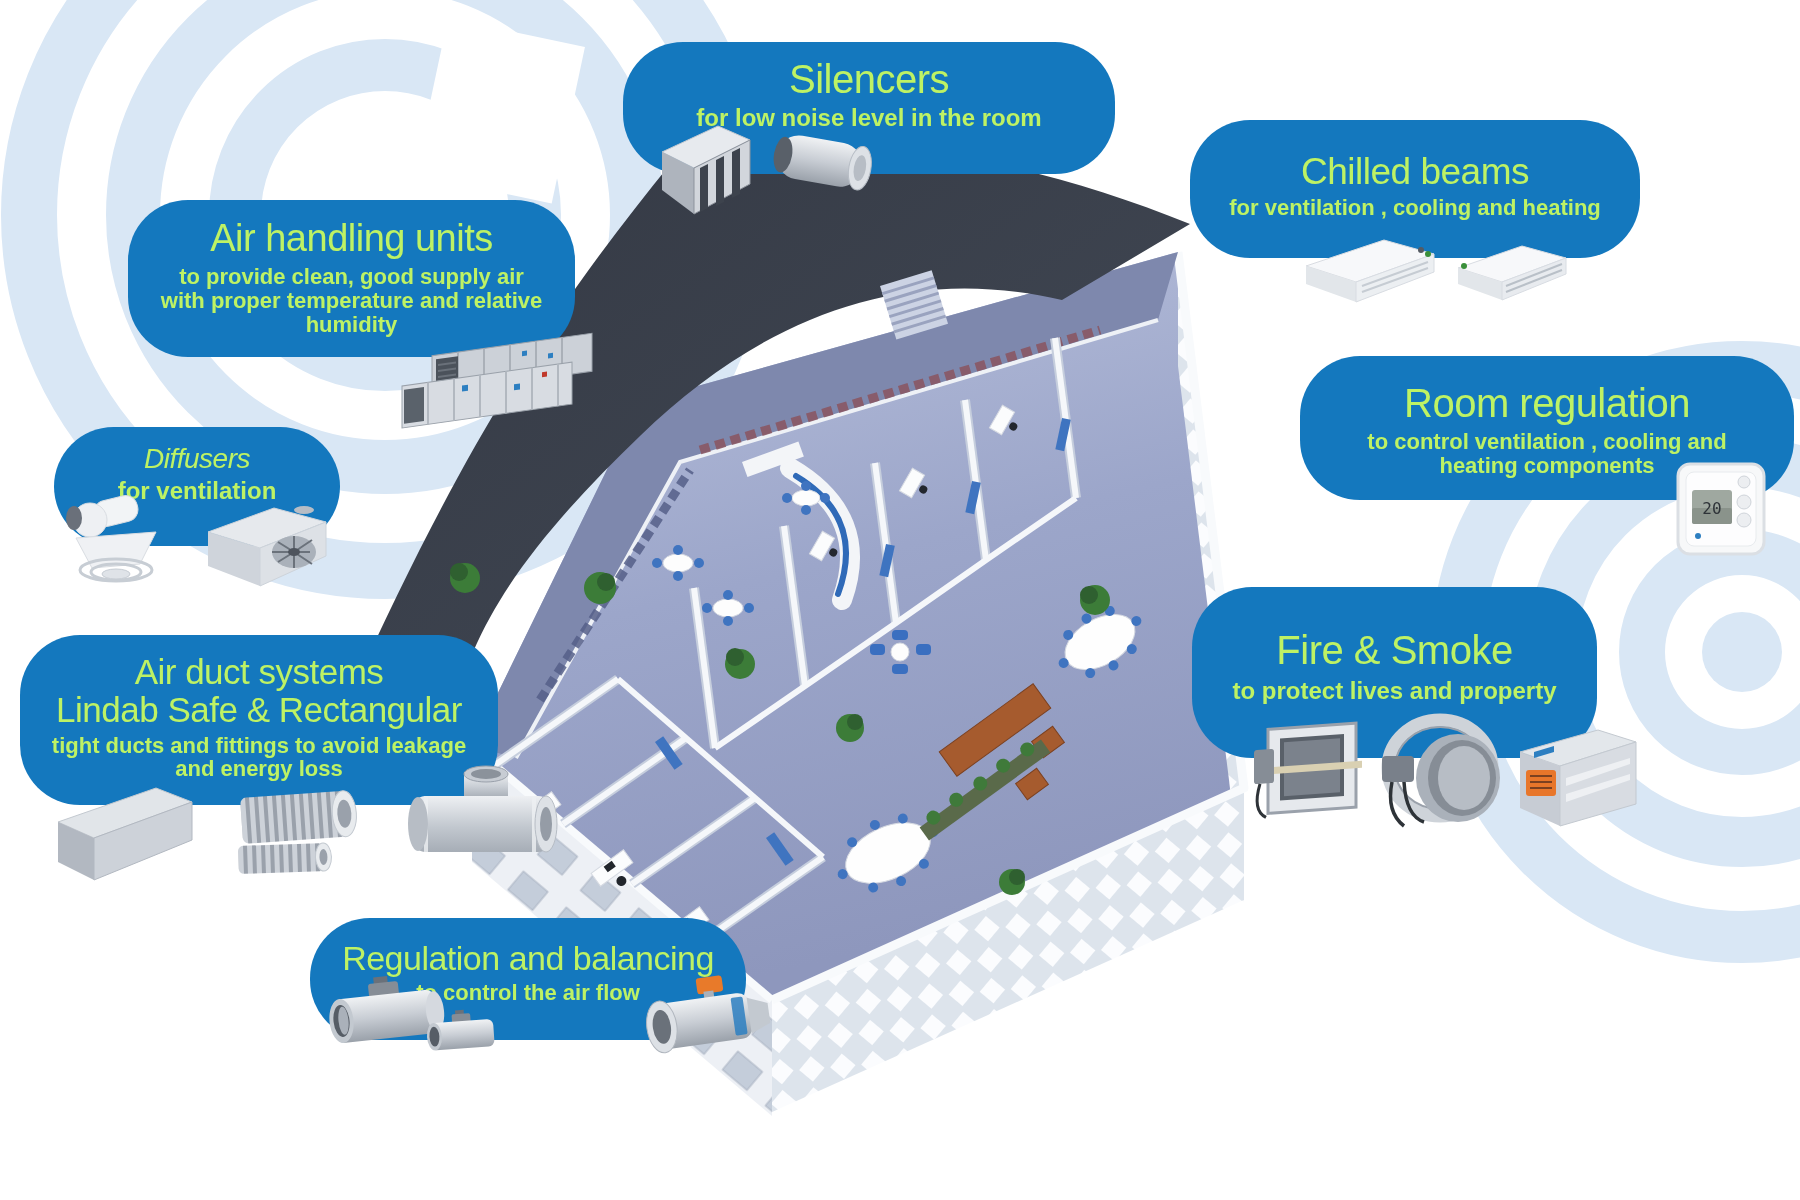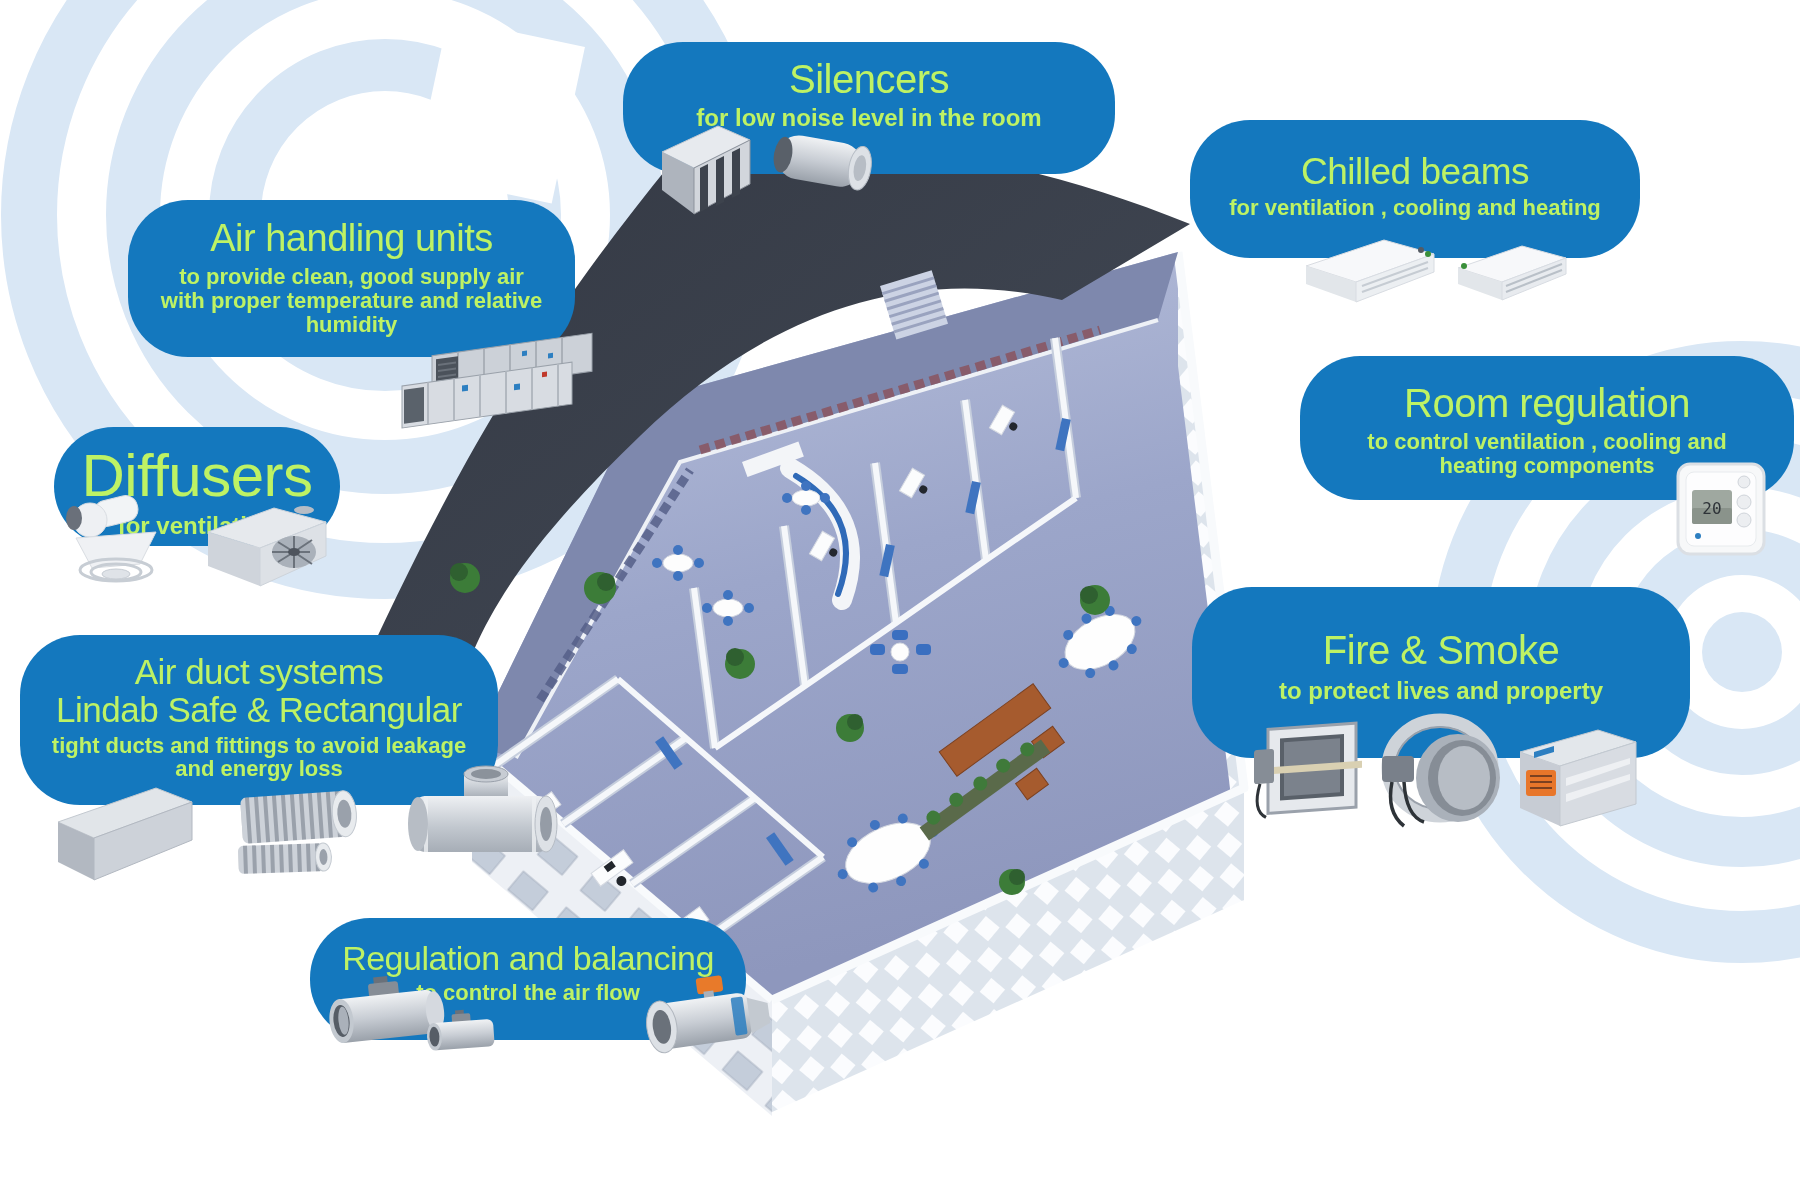--- a/index.html
+++ b/index.html
@@ -14,32 +14,32 @@
   #co-silencers{left:623px;top:42px;width:492px;height:132px;padding-top:16px;}
   #co-silencers .title{font-size:40px;}
   #co-silencers .subtitle{font-size:24px;}
   #co-chilled{left:1190px;top:120px;width:450px;height:138px;padding-top:32px;}
   #co-chilled .title{font-size:37px;}
   #co-chilled .subtitle{font-size:22px;}
   #co-ahu{left:128px;top:200px;width:447px;height:157px;padding:18px 28px 0 28px;}
   #co-ahu .title{font-size:38px;}
   #co-ahu .subtitle{font-size:22px;margin-top:6px;}
   #co-diffusers{left:54px;top:427px;width:286px;height:119px;padding-top:17px;}
-  #co-diffusers .title{font-size:60px;}
+  #co-diffusers .title{font-size:28px;font-style:italic;}
   #co-diffusers .subtitle{font-size:24px;}
   #co-airduct{left:20px;top:635px;width:478px;height:170px;padding:18px 10px 0 10px;}
   #co-airduct .title{font-size:35px;}
   #co-airduct .subtitle{font-size:22px;margin-top:5px;}
   #co-regulation{left:310px;top:918px;width:436px;height:122px;padding-top:22px;}
   #co-regulation .title{font-size:34px;}
   #co-regulation .subtitle{font-size:22px;}
   #co-roomreg{left:1300px;top:356px;width:494px;height:144px;padding:26px 30px 0 30px;}
   #co-roomreg .title{font-size:40px;}
   #co-roomreg .subtitle{font-size:22px;margin-top:5px;}
-  #co-firesmoke{left:1192px;top:587px;width:498px;height:171px;padding-top:42px;}
+  #co-firesmoke{left:1192px;top:587px;width:405px;height:171px;padding-top:42px;}
   #co-firesmoke .title{font-size:40px;}
   #co-firesmoke .subtitle{font-size:24px;margin-top:6px;}
   .prodlayer{z-index:3;pointer-events:none;}
 </style>
 </head>
 <body>
 
 <div class="canvas">
 
   <svg class="layer" width="1800" height="1200" viewBox="0 0 1800 1200">

